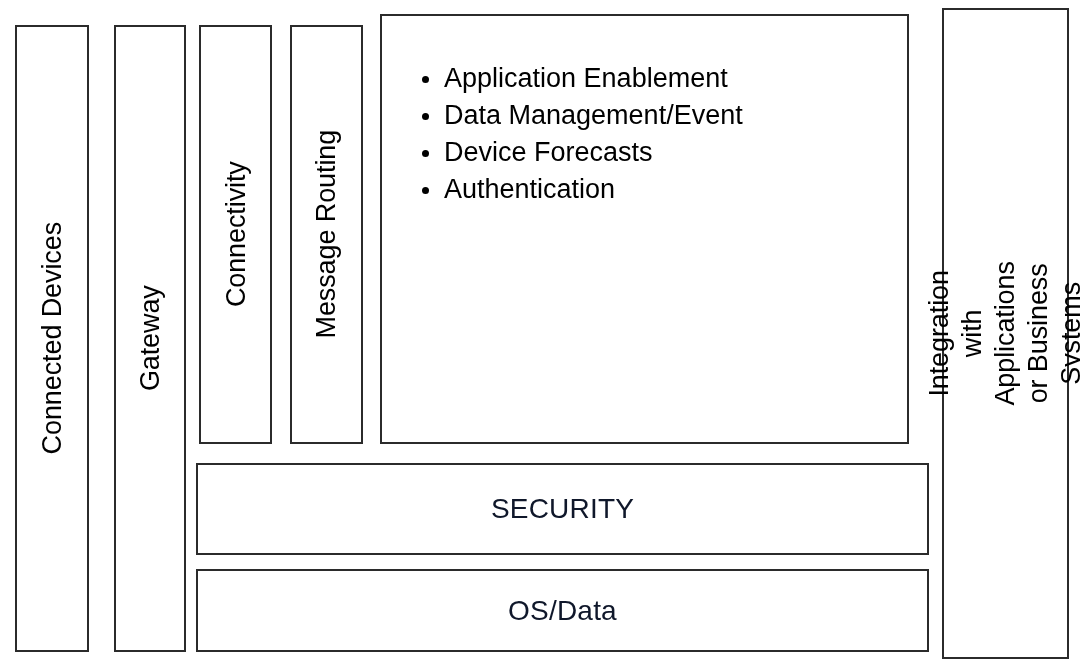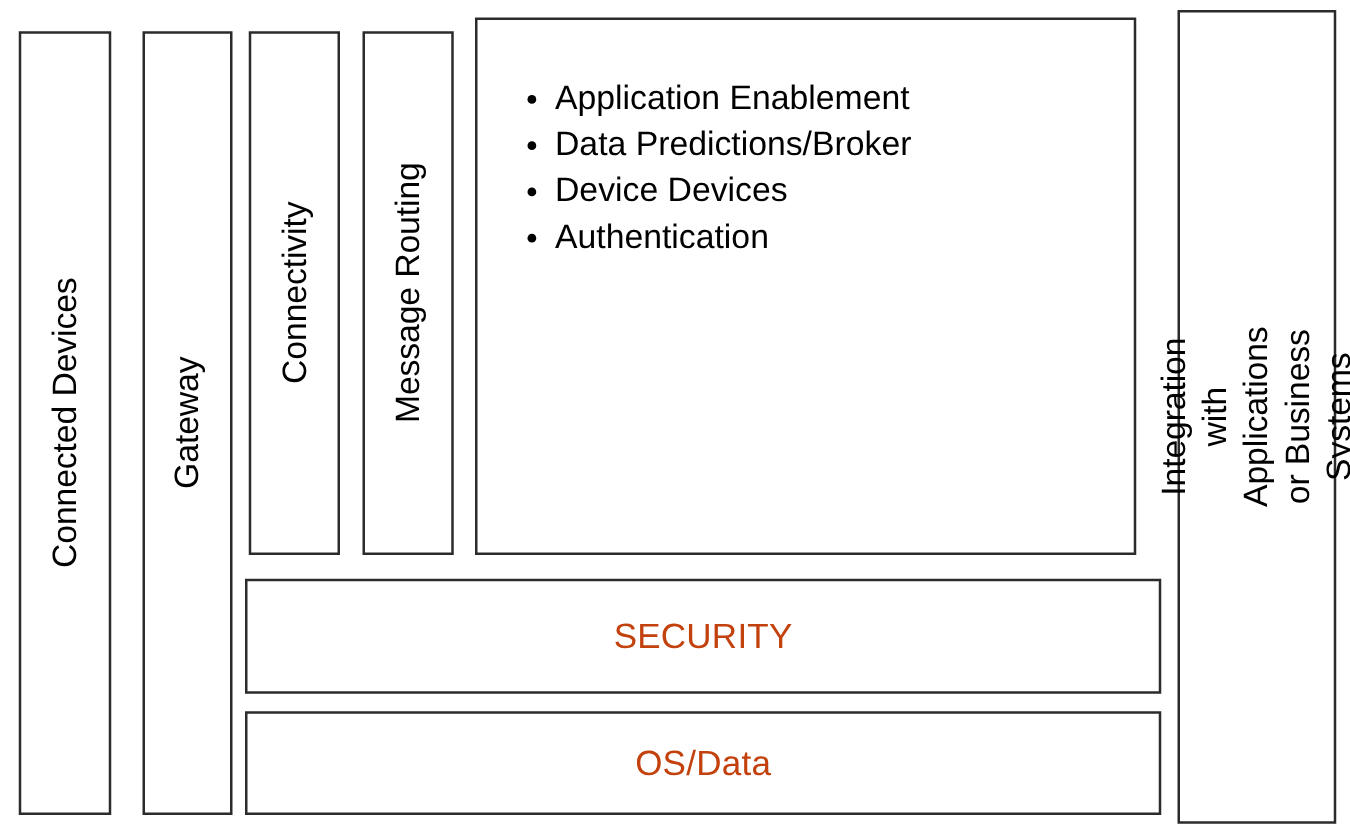--- a/index.html
+++ b/index.html
@@ -79,21 +79,21 @@
 
   
   .band {
     display: flex;
     align-items: center;
     justify-content: center;
   }
   .band-label {
     font-size: 28px;
     letter-spacing: 0.2px;
-    color: #c2410c;
+    color: #0f172a;
   }
 </style>
 </head>
 <body>
 
 <div id="diagram">
 
   <div class="box vcol" style="left:15px; top:25px; width:74px; height:627px;">
     <span class="vlabel">Connected Devices</span>
   </div>
@@ -106,22 +106,22 @@
     <span class="vlabel">Connectivity</span>
   </div>
 
   <div class="box vcol" style="left:290px; top:25px; width:73px; height:419px;">
     <span class="vlabel">Message Routing</span>
   </div>
 
   <div class="box" id="capability-panel" style="left:380px; top:14px; width:529px; height:430px;">
     <ul class="bullets" id="capability-list">
         <li>Application Enablement</li>
-        <li>Data Predictions/Broker</li>
-        <li>Device Devices</li>
+        <li>Data Management/Event</li>
+        <li>Device Forecasts</li>
         <li>Authentication</li>
       </ul>
   </div>
 
   <div class="box band" style="left:196px; top:463px; width:733px; height:92px;">
     <span class="band-label">SECURITY</span>
   </div>
 
   <div class="box band" style="left:196px; top:569px; width:733px; height:83px;">
     <span class="band-label">OS/Data</span>

